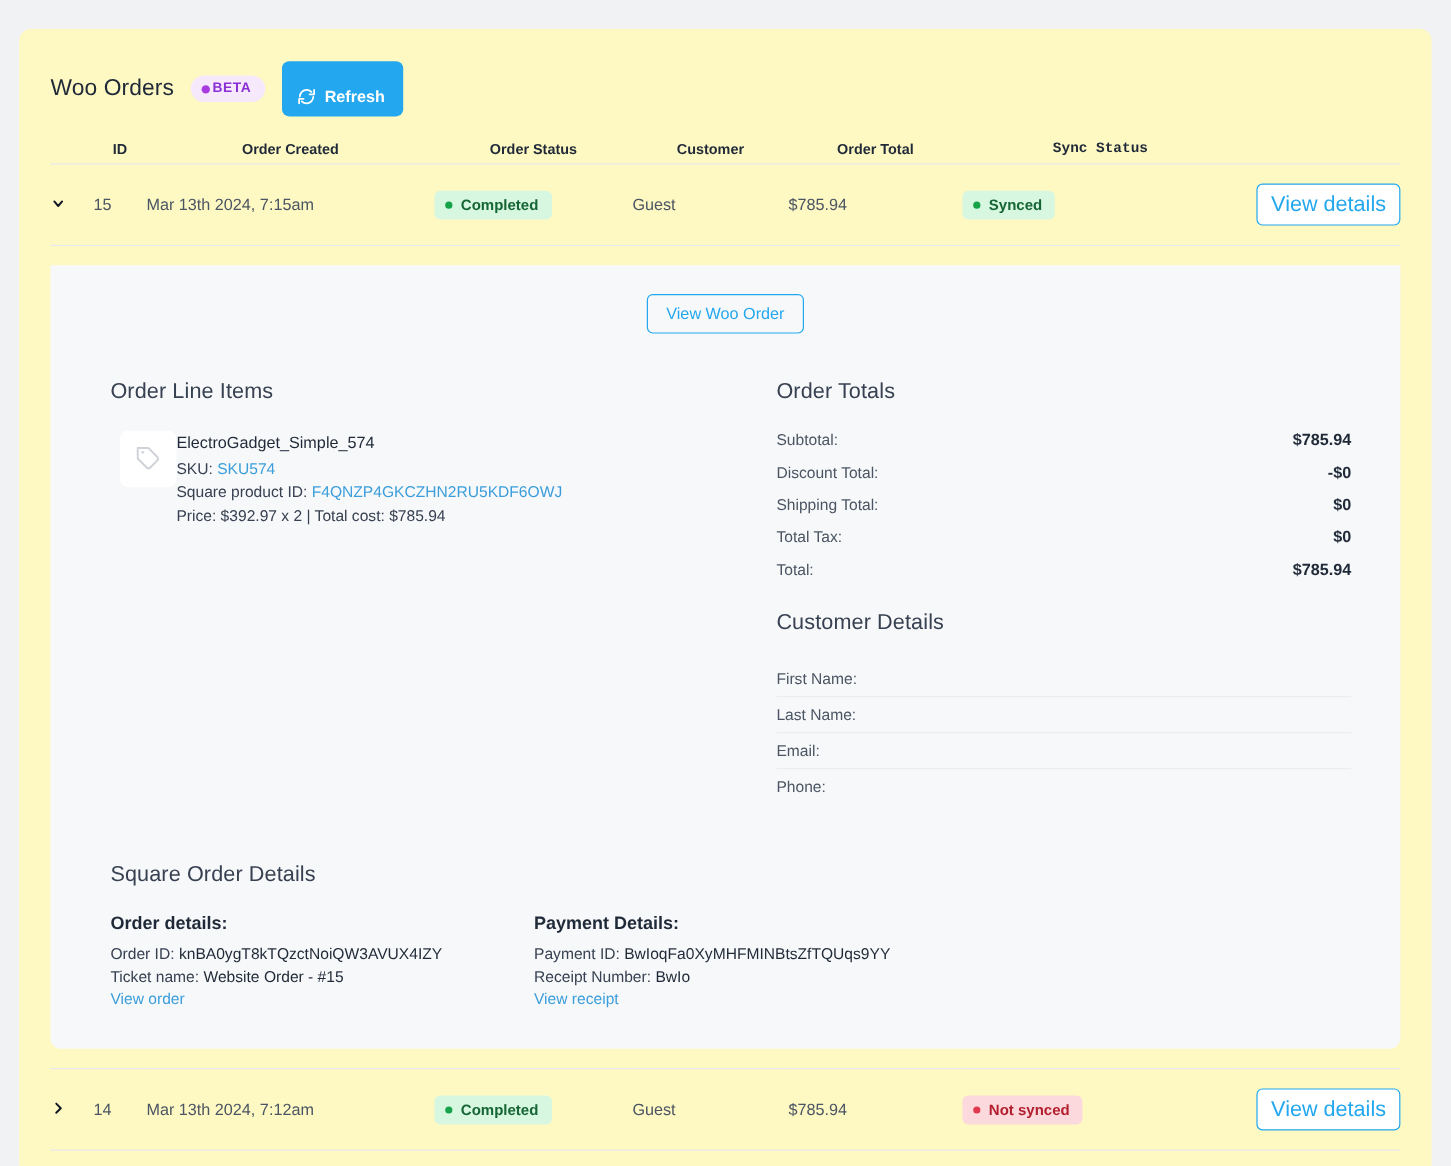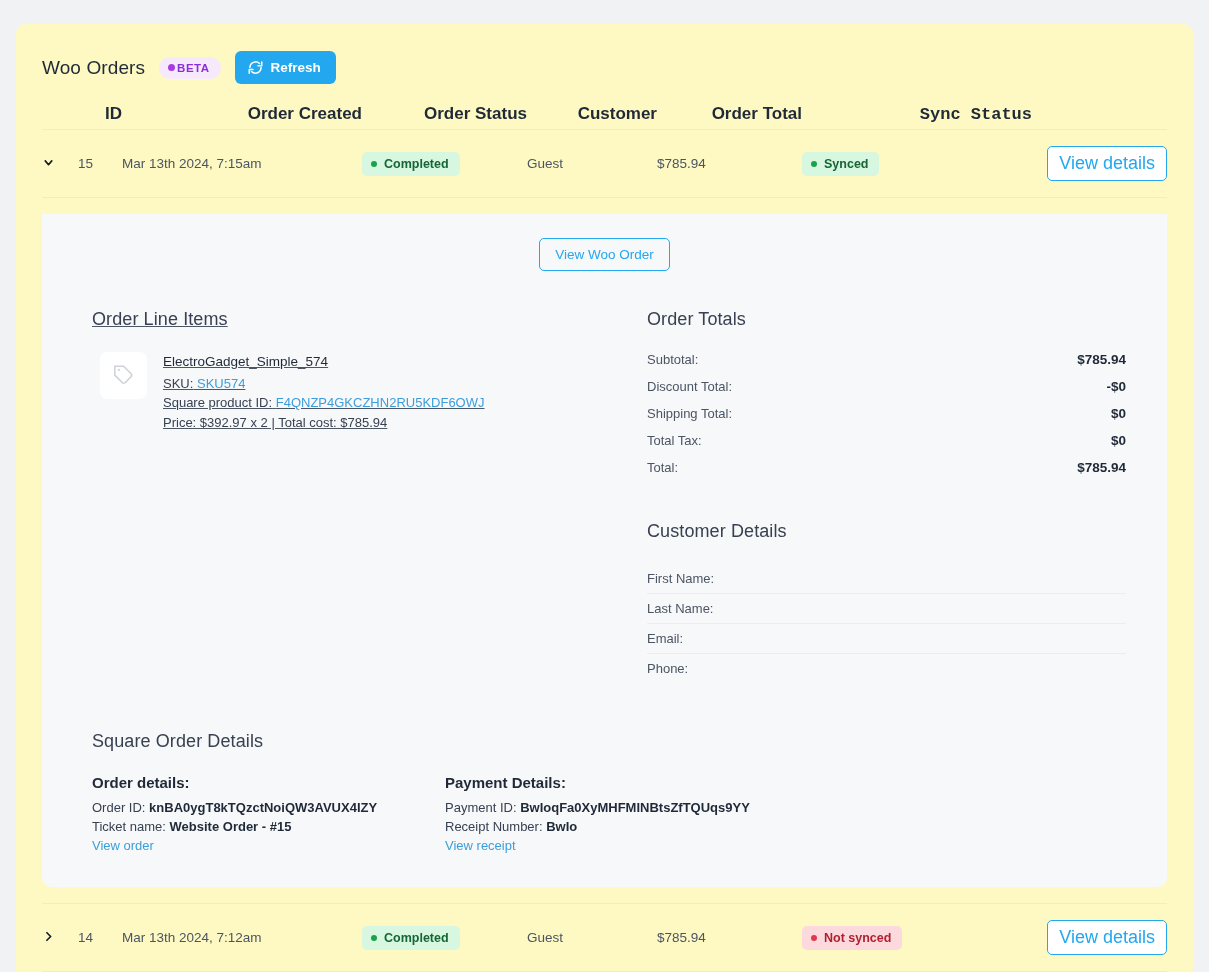--- a/index.html
+++ b/index.html
@@ -21,29 +21,29 @@
   .app-title { font-size: 19px; color: #1f2937; letter-spacing: .1px; }
   .beta-badge {
     display: inline-flex; align-items: center; gap: 2px;
     background: #f6e9fc; color: #8b2fd6; border-radius: 999px;
     padding: 5px 11px 5px 9px; font-size: 11.5px; font-weight: 700; letter-spacing:.5px;
   }
   .beta-dot { width: 7px; height: 7px; border-radius: 50%; background: #a93ce0; display:inline-block; }
   .refresh-btn {
     display: inline-flex; align-items: center; gap: 8px;
     background: #23a7ee; color: #fff; border: none; border-radius: 6px;
-    padding: 9px 15px 9px 13px; font-size: 13.5px; font-weight: 700; cursor: pointer;
+    padding: 22px 15px 9px 13px; font-size: 13.5px; font-weight: 700; cursor: pointer;
     font-family: inherit;
   }
   .refresh-btn svg { display:block; }
 
   
   table.orders { width: calc(100% - 52px); margin: 20px 26px 0 26px; border-collapse: collapse; }
   table.orders th {
-    text-align: right; font-size: 17px; font-weight: 700; color: #1f2937;
+    text-align: center; font-size: 12px; font-weight: 700; color: #1f2937;
     padding: 0 0 5px 0;
   }
   table.orders td {
     font-size: 13.5px; color: #4b5563; padding: 16px 0;
     border-top: 1px solid #e7e9ec;
   }
   .col-caret { width: 36px; }
   .col-id    { width: 44px; }
   .col-created { width: 240px; }
   .col-ostatus { width: 165px; }
@@ -76,53 +76,53 @@
     background: #f7f8fa; border-radius: 0 0 9px 9px;
     padding: 24px 26px 34px 26px;
   }
   .woo-order-row { display: flex; justify-content: center; margin-bottom: 38px; }
   .view-woo-btn {
     border: 1px solid #23a7ee; color: #23a7ee; background: transparent;
     border-radius: 5px; padding: 8px 15px; font-size: 13.5px; cursor: pointer;
     font-family: inherit;
   }
   .cols { display: flex; gap: 0; }
-  .col-left { width: 553px; padding-left: 24px; text-decoration: underline; }
+  .col-left { width: 553px; padding-left: 24px; }
   .col-right { flex: 1; padding-left: 26px; padding-right: 15px; }
   h3.sect { font-size: 18px; font-weight: 400; color: #374151; margin-bottom: 22px; letter-spacing:.1px; }
 
-  .line-item { display: flex; gap: 16px; padding-left: 8px; }
+  .line-item { display: flex; padding-left: 8px; }
   .thumb {
     width: 47px; height: 47px; background: #fff; border-radius: 7px;
     display: flex; align-items: center; justify-content: center; flex: 0 0 47px;
   }
   .li-text { font-size: 13px; color: #374151; line-height: 19.5px; }
   .li-name { font-size: 13.5px; color: #1f2937; margin-bottom: 2px; }
   .li-text a { color: #3b9edb; text-decoration: none; }
 
   .totals-row {
     display: flex; justify-content: space-between; align-items: baseline;
     font-size: 13px; color: #4b5563; padding: 0 0 12px 0;
   }
   .totals-row .val { font-weight: 700; color: #1f2937; font-size: 13.5px; }
   .cust-rows { margin-top: 2px; }
   .cust-row {
     font-size: 13px; color: #4b5563;
     padding: 7px 0 7px 0; border-bottom: 1px solid #ededf0;
   }
   .cust-row:last-child { border-bottom: none; }
-  h3.sect.cust { margin-top: 34px; }
+  h3.sect.cust { margin-top: 14px; }
 
   .square-sect { margin-top: 48px; padding-left: 24px; }
   .square-cols { display: flex; margin-top: 0; }
   .sq-col-a { width: 353px; }
   .sq-col-b { flex: 1; }
   .sq-head { font-size: 15px; font-weight: 700; color: #1f2937; margin-bottom: 7px; }
   .sq-line { font-size: 13px; color: #374151; line-height: 19px; }
-  .sq-line b { color: #1f2937; font-weight: 700; }
+  .sq-line b { color: #1f2937; font-weight: 400; }
   .sq-link { display: inline-block; margin-top: 2px; font-size: 13px; color: #3b9edb; text-decoration: none; cursor: pointer; }
 
   
   .pager {
     border-top: 1px solid #e7e9ec; margin: 0 26px;
     display: flex; align-items: center; gap: 10px; padding: 18px 0 20px 0;
   }
 </style>
 </head>
 <body>

